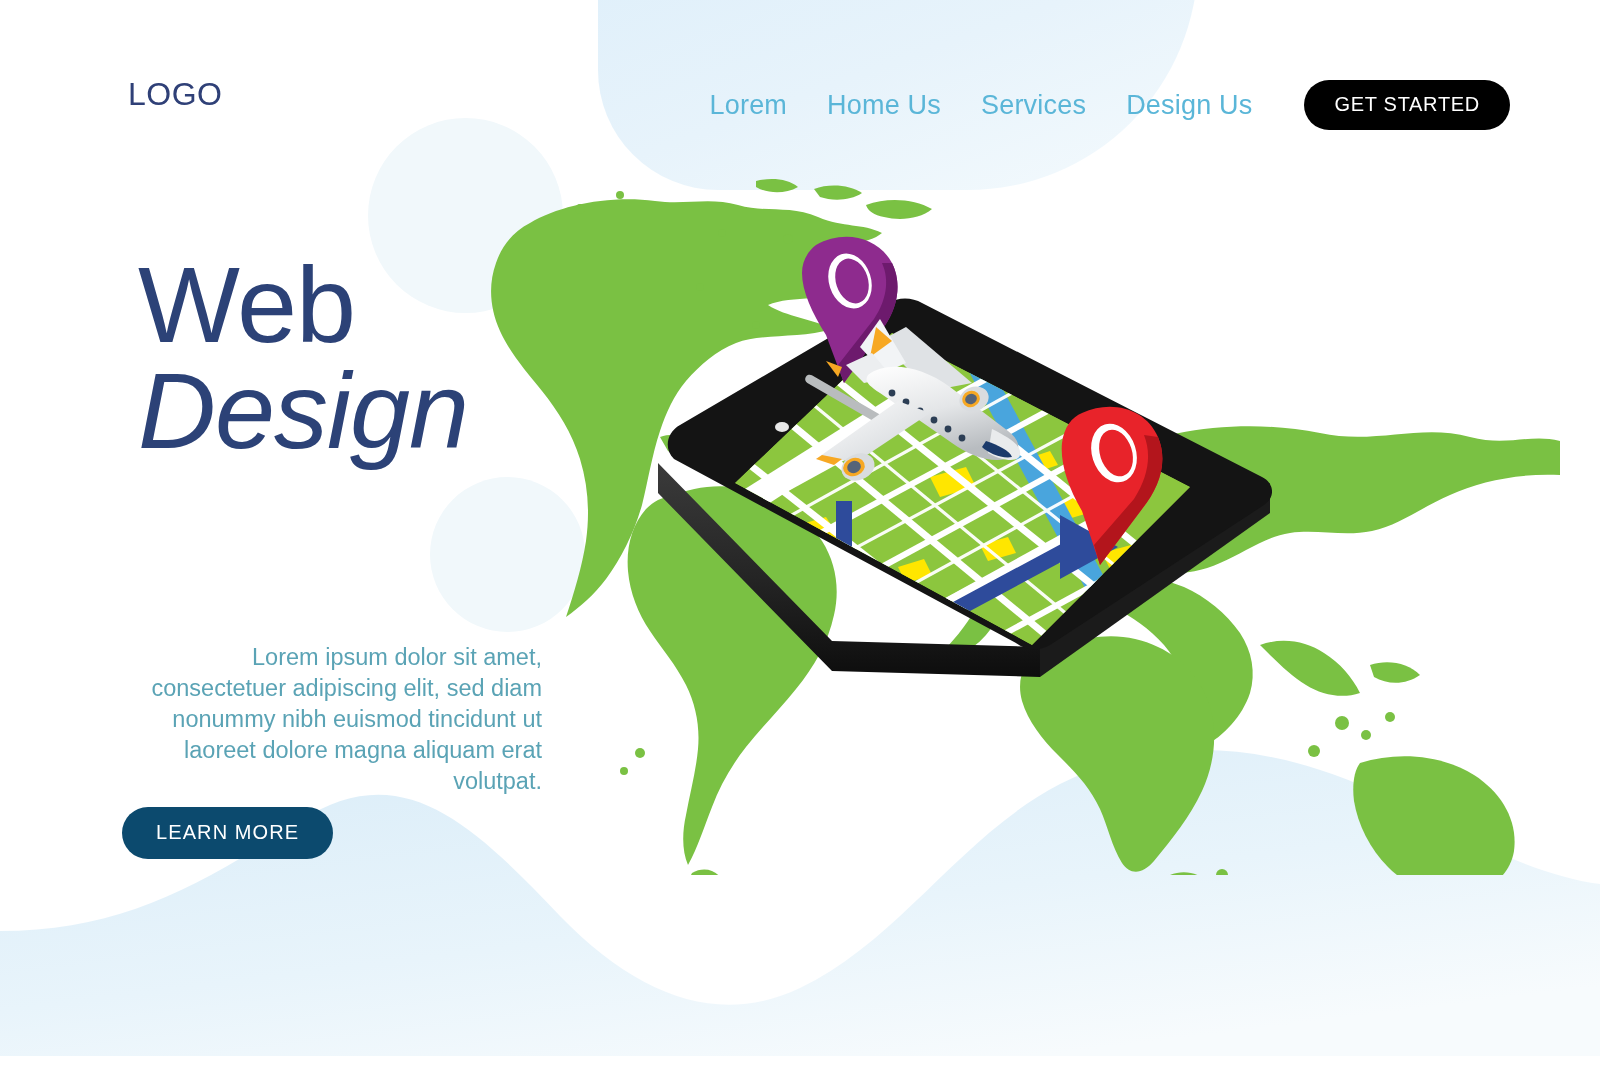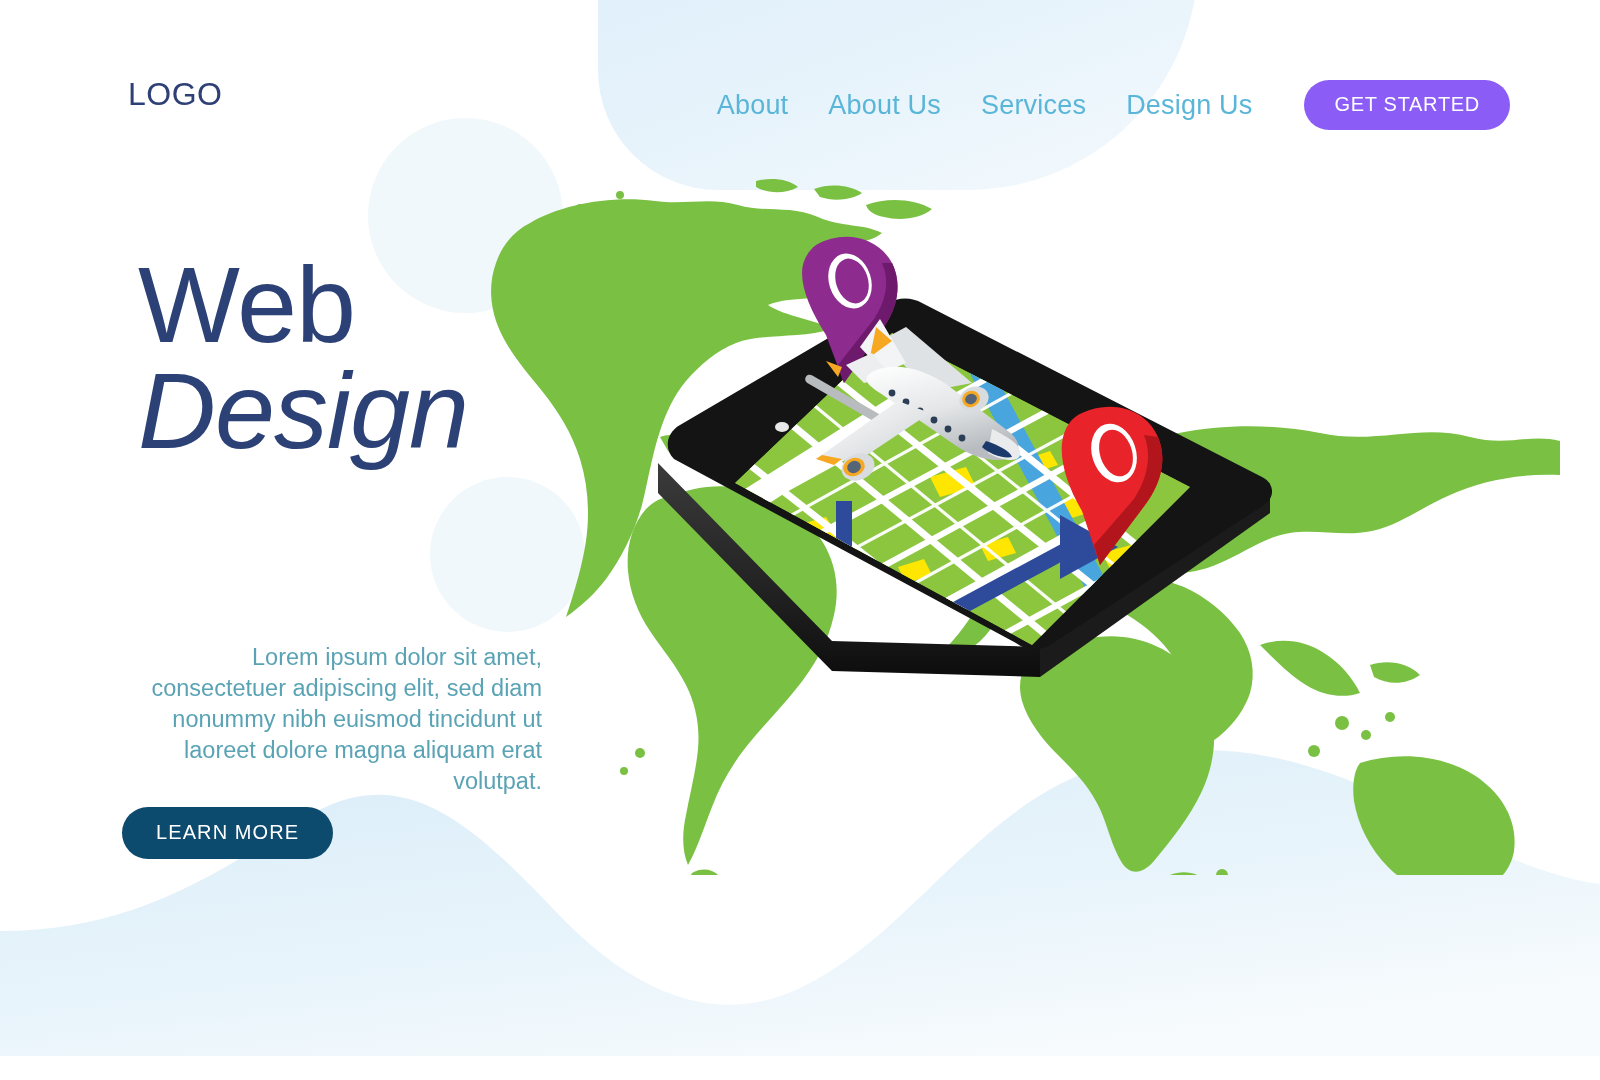--- a/index.html
+++ b/index.html
@@ -103,21 +103,21 @@
   }
   .nav-link {
     font-size: 27px;
     color: #5ab6d8;
     text-decoration: none;
     white-space: nowrap;
     letter-spacing: 0.2px;
   }
   .cta-btn {
     margin-left: 12px;
-    background: #8b5cf6;
+    background: #000000;
     color: #ffffff;
     border: none;
     border-radius: 28px;
     padding: 13px 30px 14px;
     font-size: 20px;
     letter-spacing: 0.7px;
     font-family: "Liberation Sans", sans-serif;
     cursor: pointer;
     white-space: nowrap;
   }
@@ -414,22 +414,22 @@
                L504,284 C518,262 522,240 514,220 Z" fill="#b3151c"></path>
       <ellipse cx="484" cy="238" rx="22" ry="30" transform="rotate(-18 484 238)" fill="#ffffff"></ellipse>
       <ellipse cx="486" cy="238" rx="16" ry="24" transform="rotate(-18 486 238)" fill="#e8232a"></ellipse>
     </g>
   </svg>
 
   <div class="header">
     <div class="logo">LOGO</div>
 
     <nav class="nav">
-      <a class="nav-link" href="#">About</a>
-      <a class="nav-link" href="#">About Us</a>
+      <a class="nav-link" href="#">Lorem</a>
+      <a class="nav-link" href="#">Home Us</a>
       <a class="nav-link" href="#">Services</a>
       <a class="nav-link" href="#">Design Us</a>
       <button class="cta-btn">GET STARTED</button>
     </nav>
   </div>
 
   <div class="hero">
     <h1 class="hero-title">
       <span>Web</span>
       <span class="line2">Design</span>

